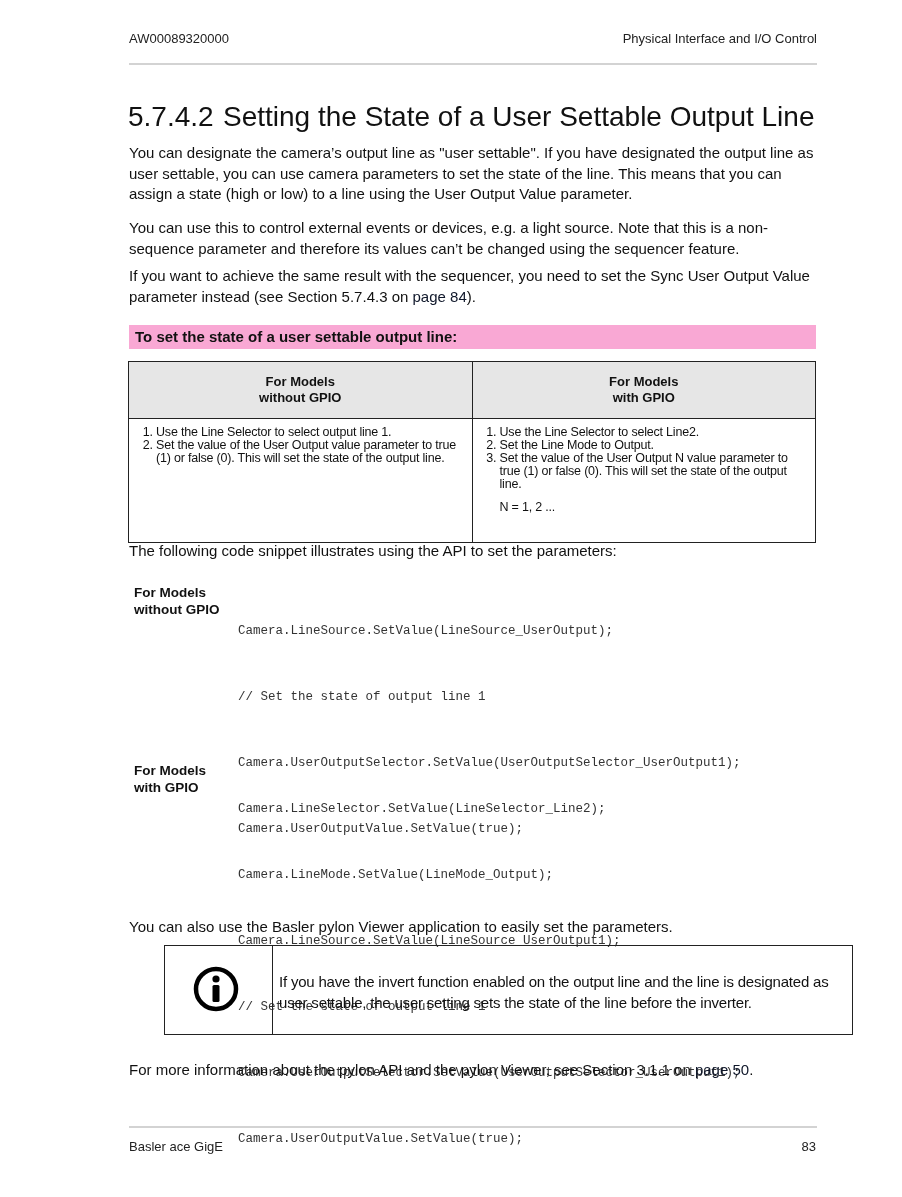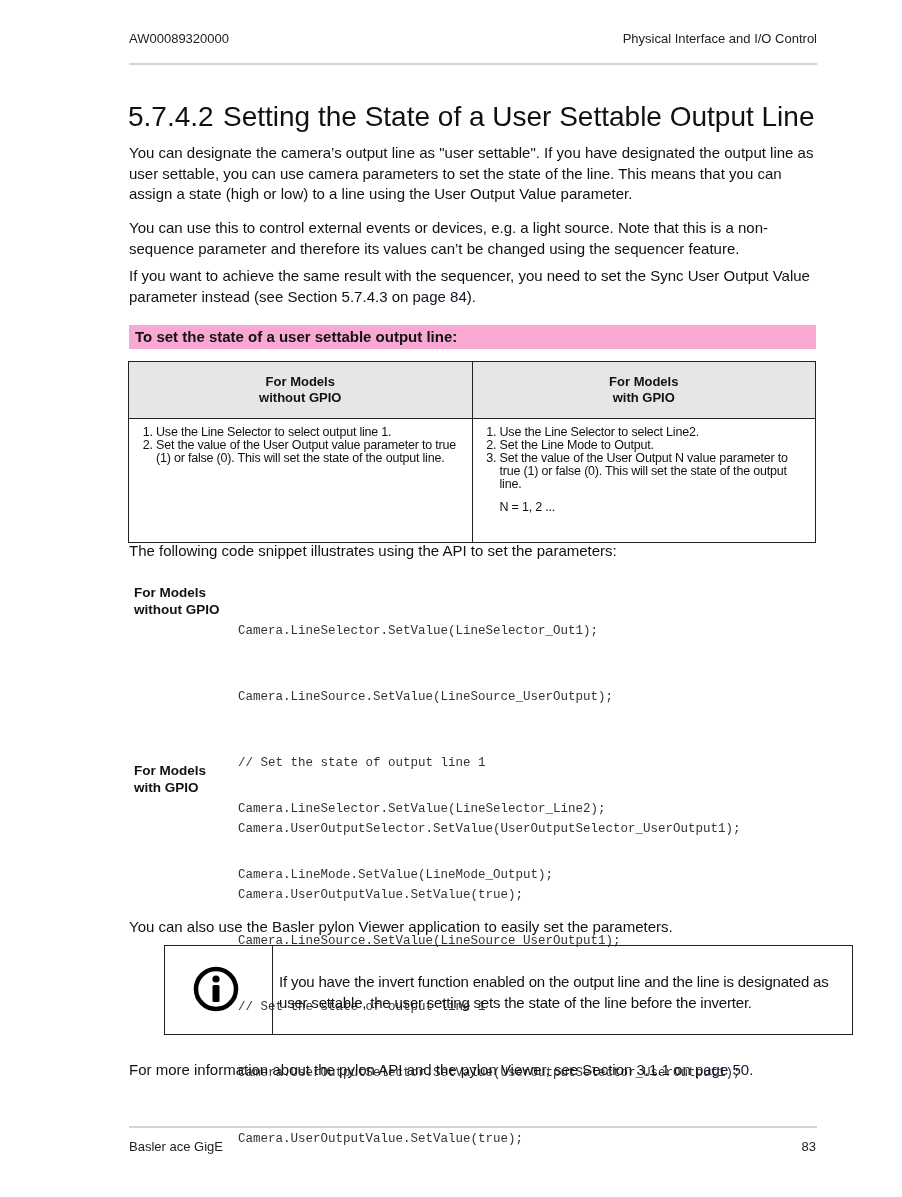--- a/index.html
+++ b/index.html
@@ -82,21 +82,20 @@
 </tbody>
   </table>
 
 <div class="abs para" style="top:541px;">The following code snippet illustrates using the API to set the parameters:</div>
 
 <div class="abs code-label" style="top:584px;">
   <div>For Models</div>
   <div>without GPIO</div>
 </div>
 <div class="abs code" style="top:576px;">
-  <div>Camera.LineSelector.SetValue(LineSelector_Out1);</div>
   <div>Camera.LineSource.SetValue(LineSource_UserOutput);</div>
   <div>// Set the state of output line 1</div>
   <div>Camera.UserOutputSelector.SetValue(UserOutputSelector_UserOutput1);</div>
   <div>Camera.UserOutputValue.SetValue(true);</div>
 </div>
 
 <div class="abs code-label" style="top:762px;">
   <div>For Models</div>
   <div>with GPIO</div>
 </div>

